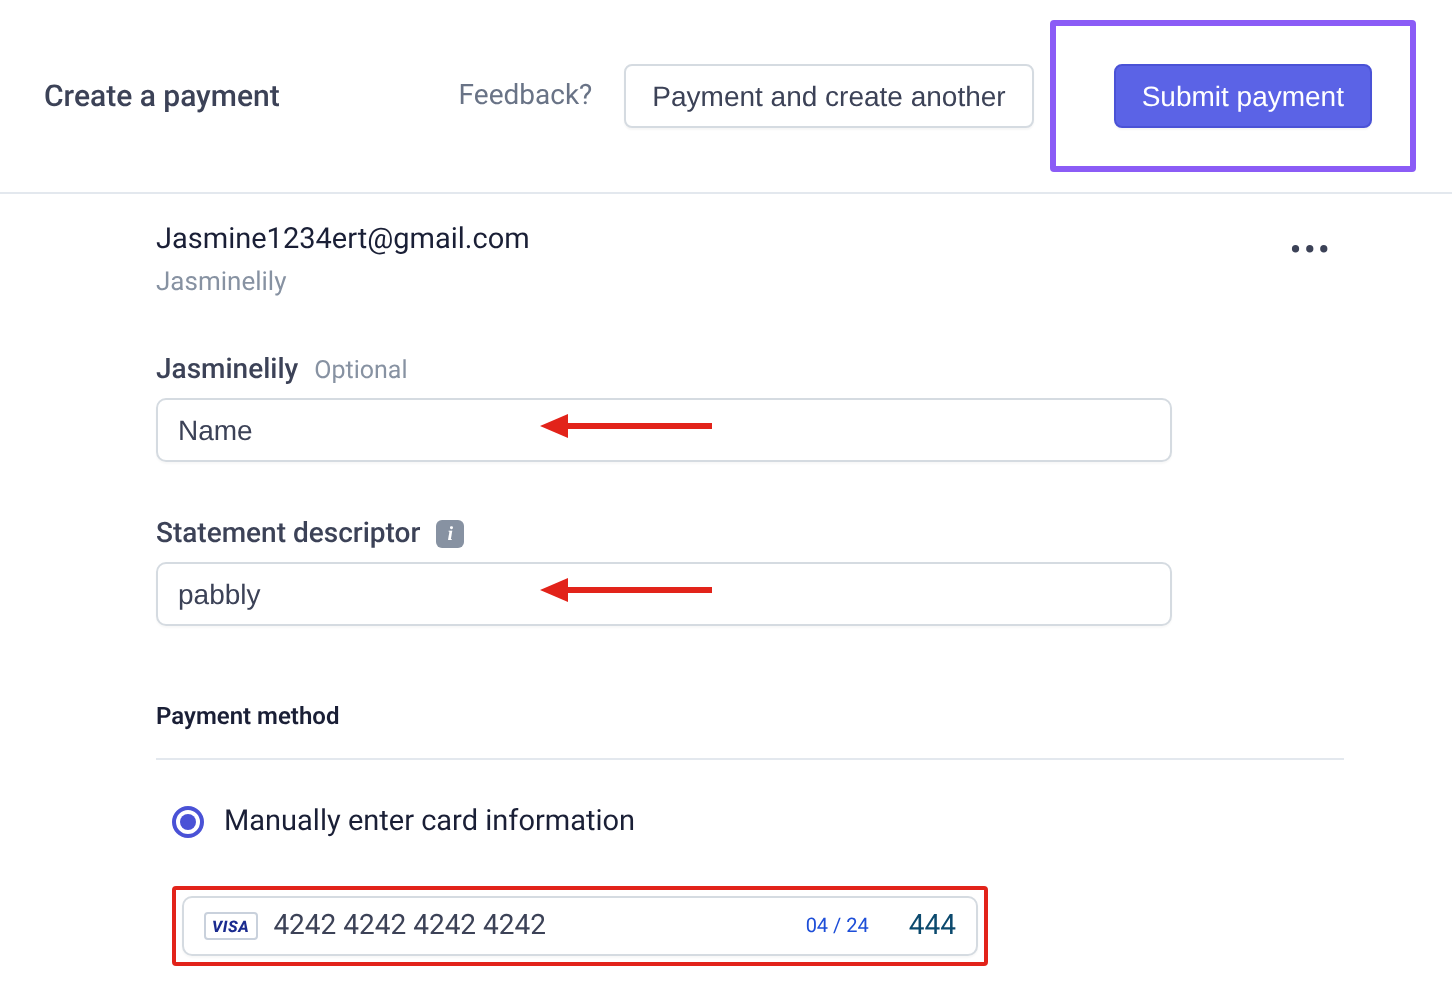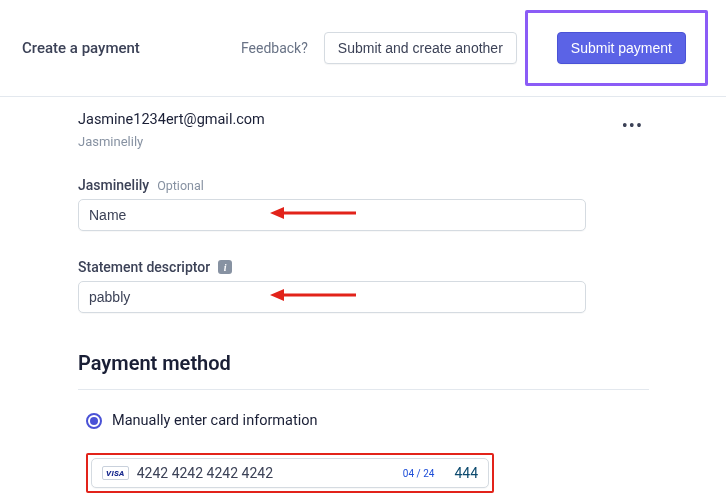--- a/index.html
+++ b/index.html
@@ -46,21 +46,21 @@
     margin-left: 10px;
     font-weight: 500;
   }
   .highlight-box-btn {
     border: 3px solid #8b5cf6;
     padding: 19px;
     margin-left: 8px;
     border-radius: 2px;
   }
   .main {
-    padding: 14px 77px 0 78px;
+    padding: 14px 54px 0 78px;
     position: relative;
   }
   .customer-row {
     display: flex;
     justify-content: space-between;
     align-items: flex-start;
   }
   .customer-email {
     font-size: 14.5px;
     color: #1a1f36;
@@ -119,21 +119,21 @@
     border-radius: 5px;
     font-size: 14px;
     color: #3c4257;
     box-shadow: 0 1px 1px rgba(0,0,0,0.03);
   }
   .arrow {
     position: absolute;
     pointer-events: none;
   }
   .section-title {
-    font-size: 20px;
+    font-size: 12px;
     font-weight: 600;
     color: #1a1f36;
     margin-top: 38px;
   }
   .divider {
     border: none;
     border-top: 1px solid #e3e8ee;
     margin-top: 14px;
   }
   .radio-row {
@@ -206,21 +206,21 @@
     margin-left: 12px;
   }
 </style>
 </head>
 <body>
 
 <div class="header">
   <div class="title">Create a payment</div>
   <div class="spacer"></div>
   <div class="feedback">Feedback?</div>
-  <button class="btn">Submit and create another</button>
+  <button class="btn">Payment and create another</button>
   <span class="highlight-box-btn">
     <button class="btn btn-primary">Submit payment</button>
   </span>
 </div>
 
 <div class="main">
 
   <div class="customer-row">
     <div>
       <div class="customer-email">Jasmine1234ert@gmail.com</div>

